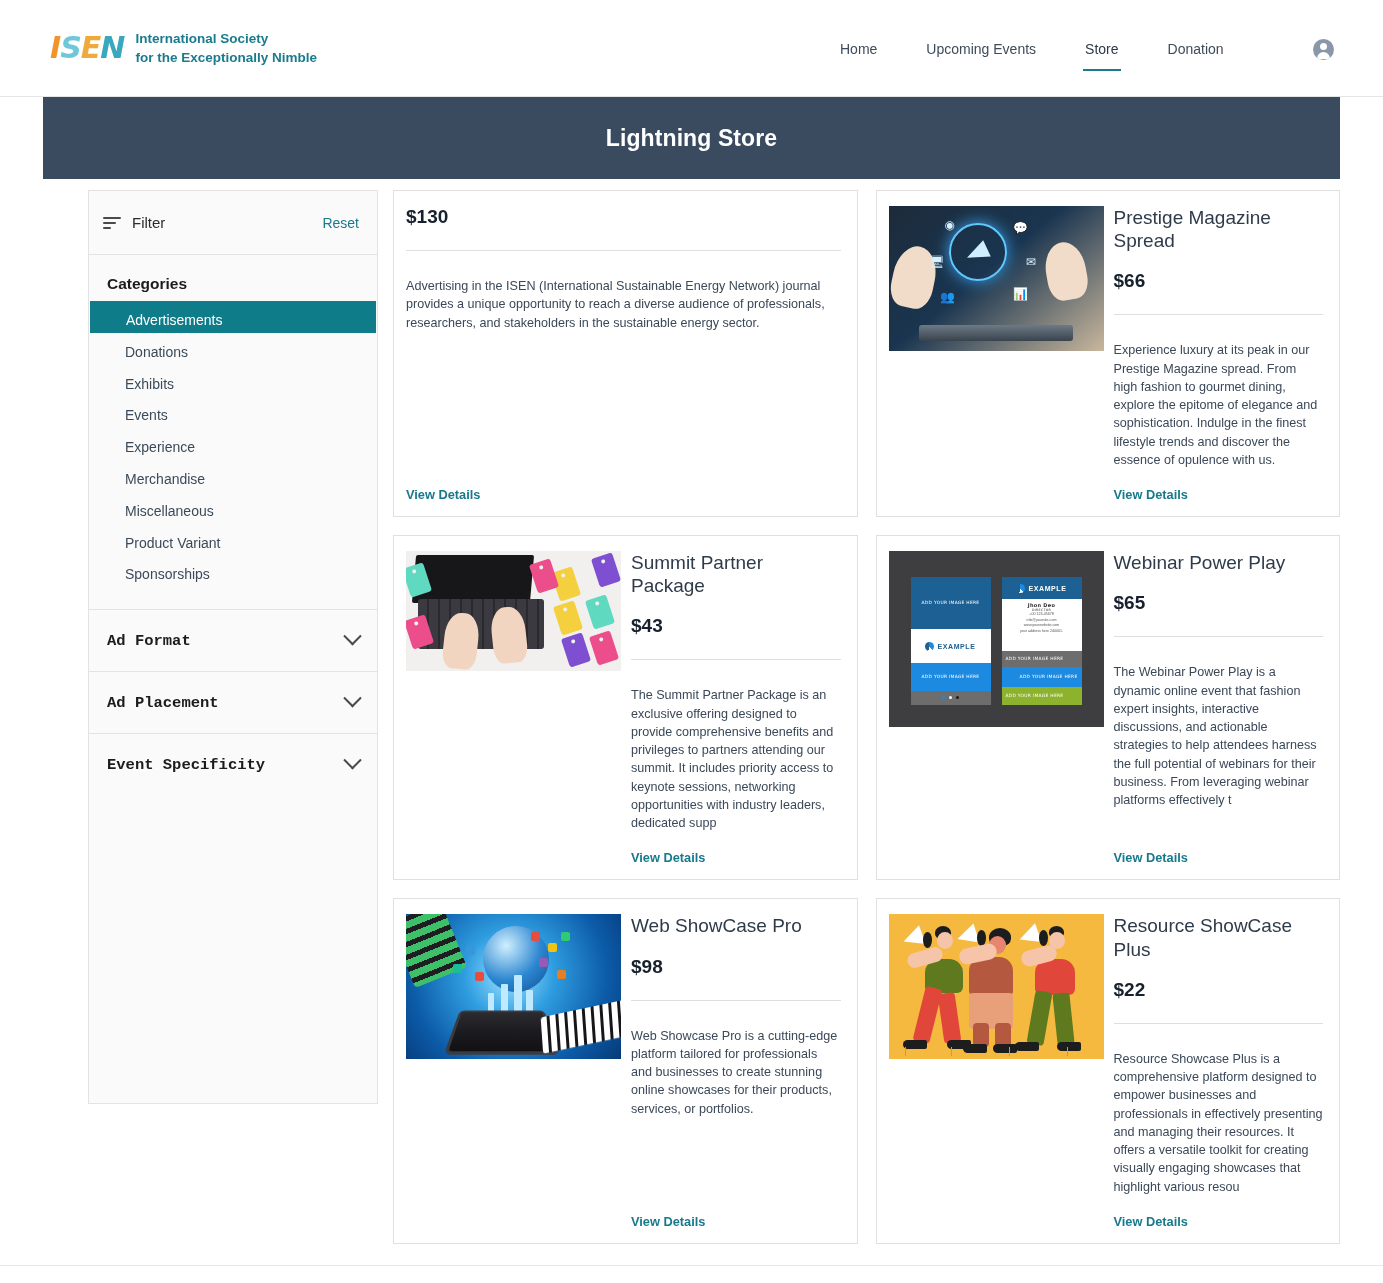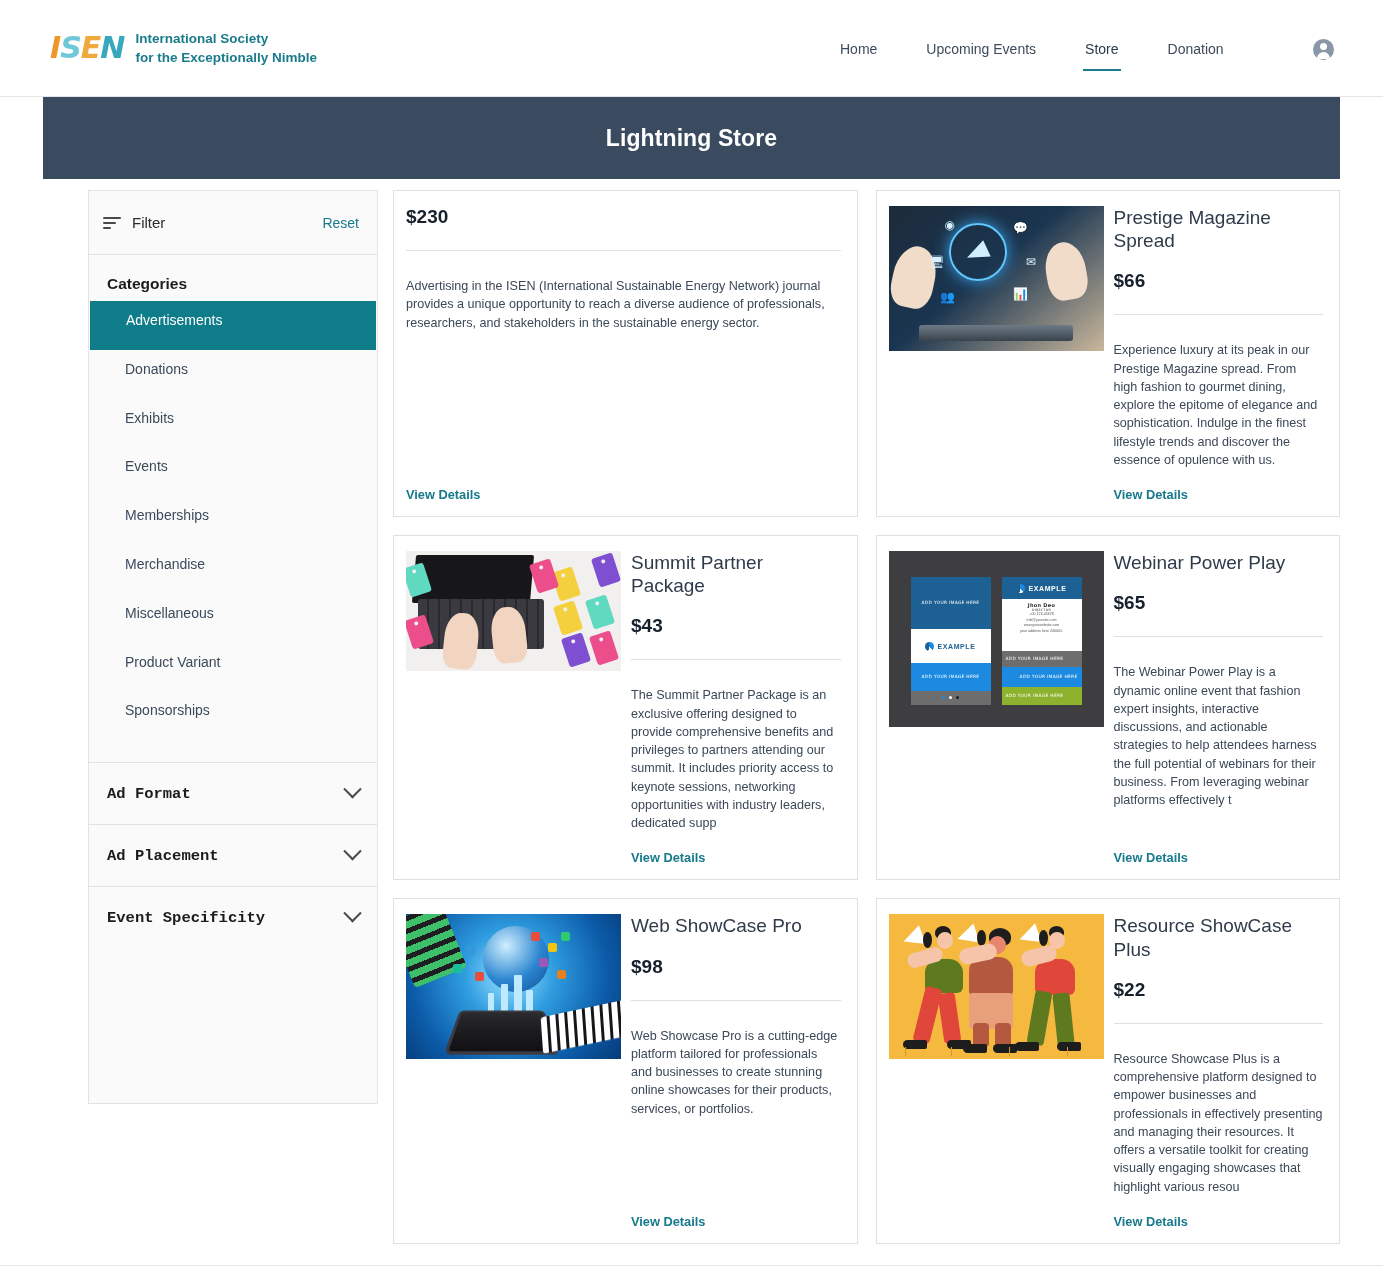--- a/index.html
+++ b/index.html
@@ -143,21 +143,21 @@
   .facet-title {
     font-size: 15.5px;
     font-weight: bold;
     color: #1c1c1c;
     padding: 20px 18px 8px 18px;
   }
   .cat-list { list-style: none; padding: 0 0 22px 0; }
   .cat-item {
     font-size: 14px;
     color: #3b4a5a;
-    padding: 11px 18px 21px 36px;
+    padding: 11px 18px 4px 36px;
     cursor: pointer;
     line-height: 1.2;
   }
   .cat-item.selected {
     background: #0f7c8a;
     color: #ffffff;
     font-weight: 500;
     margin: 0 1px;
   }
 
@@ -461,21 +461,21 @@
       <span class="filter-title">Filter</span>
       <a class="reset-link" href="#">Reset</a>
     </div>
 
     <div class="facet-title">Categories</div>
     <ul class="cat-list">
       <li class="cat-item selected">Advertisements</li>
       <li class="cat-item">Donations</li>
       <li class="cat-item">Exhibits</li>
       <li class="cat-item">Events</li>
-      <li class="cat-item">Memberships</li>
+      <li class="cat-item">Experience</li>
       <li class="cat-item">Merchandise</li>
       <li class="cat-item">Miscellaneous</li>
       <li class="cat-item">Product Variant</li>
       <li class="cat-item">Sponsorships</li>
     </ul>
 
     <div class="accordion">
       <span class="accordion-label">Ad Format</span>
       <span class="chev"></span>
     </div>
@@ -486,21 +486,21 @@
     <div class="accordion">
       <span class="accordion-label">Event Specificity</span>
       <span class="chev"></span>
     </div>
   </aside>
 
   <section class="grid">
 
     <article class="card">
       <div class="card-body">
-        <div class="card-price">$230</div>
+        <div class="card-price">$130</div>
         <div class="card-rule"></div>
         <div class="card-desc">Advertising in the ISEN (International Sustainable Energy Network) journal provides a unique opportunity to reach a diverse audience of professionals, researchers, and stakeholders in the sustainable energy sector.</div>
         <a class="view-details" href="#">View Details</a>
       </div>
     </article>
 
     <article class="card">
       <div class="card-media">
         <div class="thumb">
           <div class="art-tablet">

